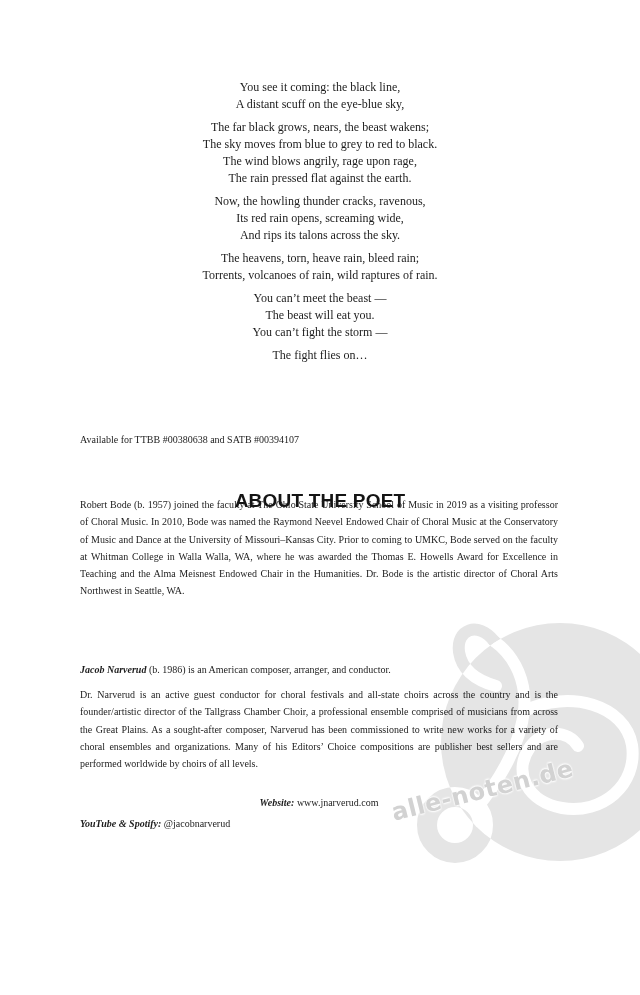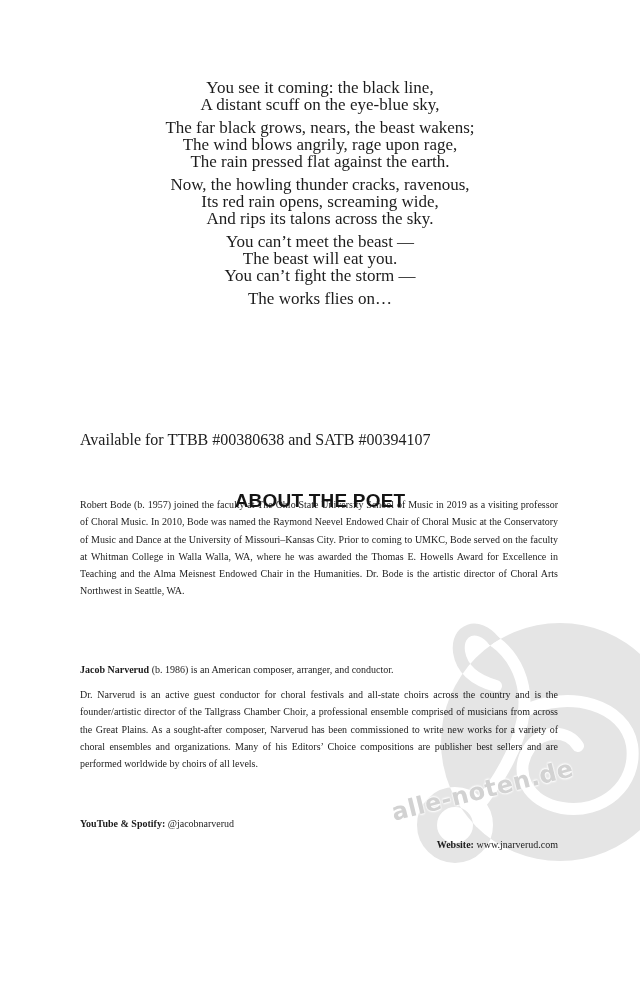--- a/index.html
+++ b/index.html
@@ -23,47 +23,47 @@
     text-shadow:0 0 2px #fff,0 1px 2px #fff,0 -1px 2px #fff;
     transform:rotate(-14deg);
     transform-origin:0 50%;
     white-space:nowrap;
   }
   
   .content{position:absolute;inset:0;z-index:2;}
   .poem{
     position:absolute;top:79px;left:0;right:0;
     text-align:center;
-    font-size:17px;line-height:17px;
+    font-size:12px;line-height:17px;
   }
   .stanza{margin:0 0 6px 0;}
   .availability{
     position:absolute;left:80px;top:431px;
-    font-size:16px;line-height:17px;
+    font-size:10px;line-height:17px;
   }
   .section-heading{
     position:absolute;left:0;right:0;
     text-align:center;
     font-family:"Liberation Sans", sans-serif;
     font-weight:bold;font-size:19px;line-height:21px;
     color:#141414;letter-spacing:0.2px;margin-top:28px;
   }
   .heading-poet{top:462px;}
   .heading-composer{top:631px;}
   .para{
     position:absolute;left:80px;width:478px;
     font-size:10px;line-height:17.3px;
     text-align:justify;
   }
   .para-poet{top:496px;}
   .para-composer-intro{top:661px;text-align:left;}
   .para-composer{top:686px;}
-  .line-website{top:836px;text-align:right;}
+  .line-website{top:794px;text-align:center;}
   .line-social{top:815px;text-align:left;}
-  .b{font-weight:bold;}
+  .b{font-weight:bold;font-style:italic;}
 </style>
 </head>
 <body>
 
 <div class="page">
 
   <svg class="watermark-svg" width="280" height="300" viewBox="0 0 280 300" aria-hidden="true">
     <defs>
       <clipPath id="wmclip">
           <circle cx="180" cy="157" r="119"></circle>
@@ -83,35 +83,40 @@
 
   <div class="content">
 
     <div class="poem">
       <div class="stanza">
         <div>You see it coming: the black line,</div>
         <div>A distant scuff on the eye-blue sky,</div>
       </div>
       <div class="stanza">
         <div>The far black grows, nears, the beast wakens;</div>
+        <div>The sky moves from blue to grey to red to black.</div>
         <div>The wind blows angrily, rage upon rage,</div>
         <div>The rain pressed flat against the earth.</div>
       </div>
       <div class="stanza">
         <div>Now, the howling thunder cracks, ravenous,</div>
         <div>Its red rain opens, screaming wide,</div>
         <div>And rips its talons across the sky.</div>
       </div>
       <div class="stanza">
+        <div>The heavens, torn, heave rain, bleed rain;</div>
+        <div>Torrents, volcanoes of rain, wild raptures of rain.</div>
+      </div>
+      <div class="stanza">
         <div>You can’t meet the beast —</div>
         <div>The beast will eat you.</div>
         <div>You can’t fight the storm —</div>
       </div>
       <div class="stanza">
-        <div>The works flies on…</div>
+        <div>The fight flies on…</div>
       </div>
     </div>
 
     <div class="availability">Available for TTBB #00380638 and SATB #00394107</div>
 
     <div class="section-heading heading-poet">ABOUT THE POET</div>
     <div class="para para-poet">Robert Bode (b. 1957) joined the faculty at The Ohio State University School of Music in 2019 as a visiting professor of Choral Music. In 2010, Bode was named the Raymond Neevel Endowed Chair of Choral Music at the Conservatory of Music and Dance at the University of Missouri–Kansas City. Prior to coming to UMKC, Bode served on the faculty at Whitman College in Walla Walla, WA, where he was awarded the Thomas E. Howells Award for Excellence in Teaching and the Alma Meisnest Endowed Chair in the Humanities. Dr. Bode is the artistic director of Choral Arts Northwest in Seattle, WA.</div>
 
     <div class="para para-composer-intro"><span class="b">Jacob Narverud</span><span> (b. 1986) is an American composer, arranger, and conductor.</span></div>
     <div class="para para-composer">Dr. Narverud is an active guest conductor for choral festivals and all-state choirs across the country and is the founder/artistic director of the Tallgrass Chamber Choir, a professional ensemble comprised of musicians from across the Great Plains. As a sought-after composer, Narverud has been commissioned to write new works for a variety of choral ensembles and organizations. Many of his Editors’ Choice compositions are publisher best sellers and are performed worldwide by choirs of all levels.</div>

